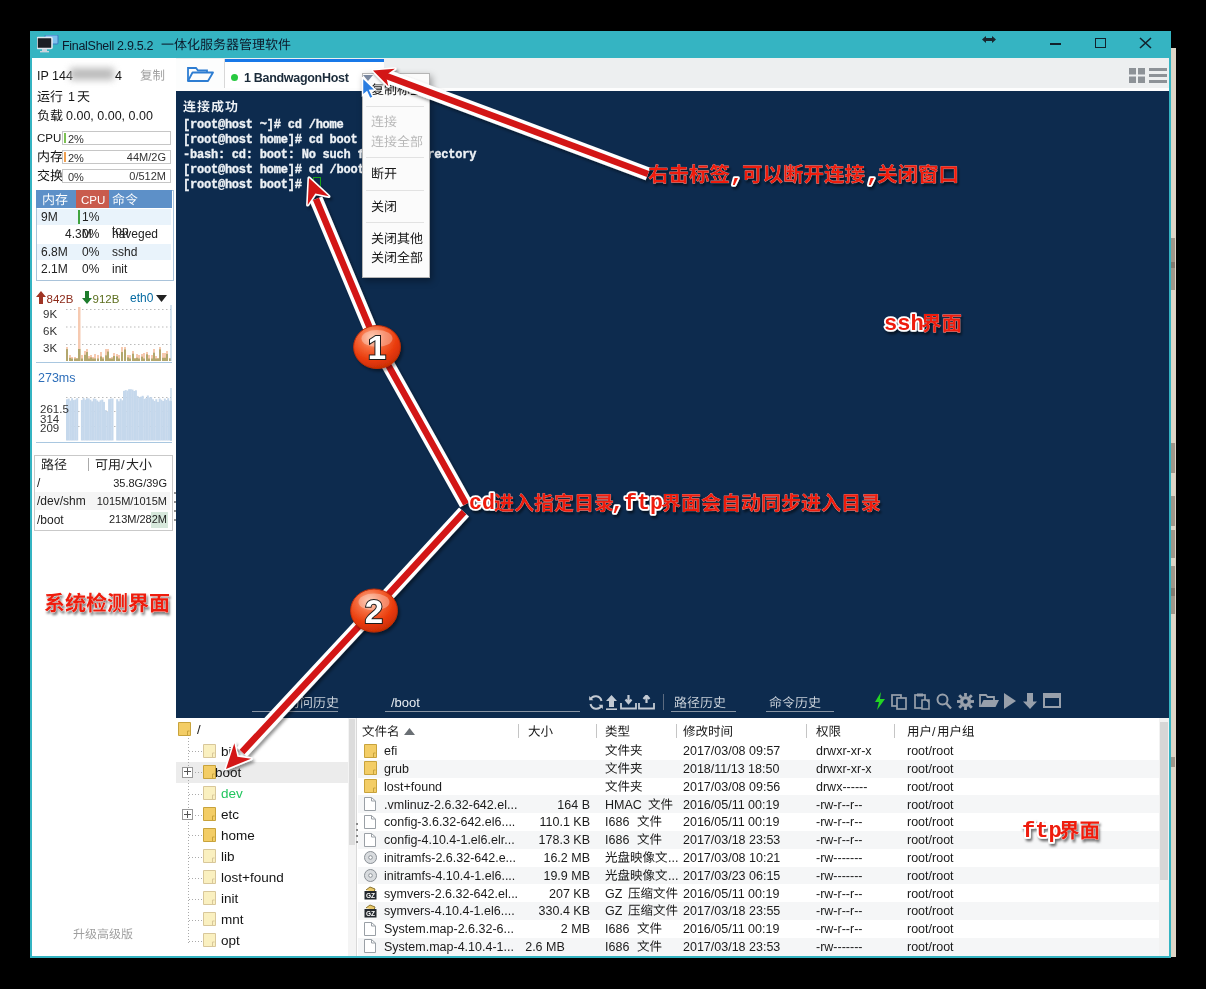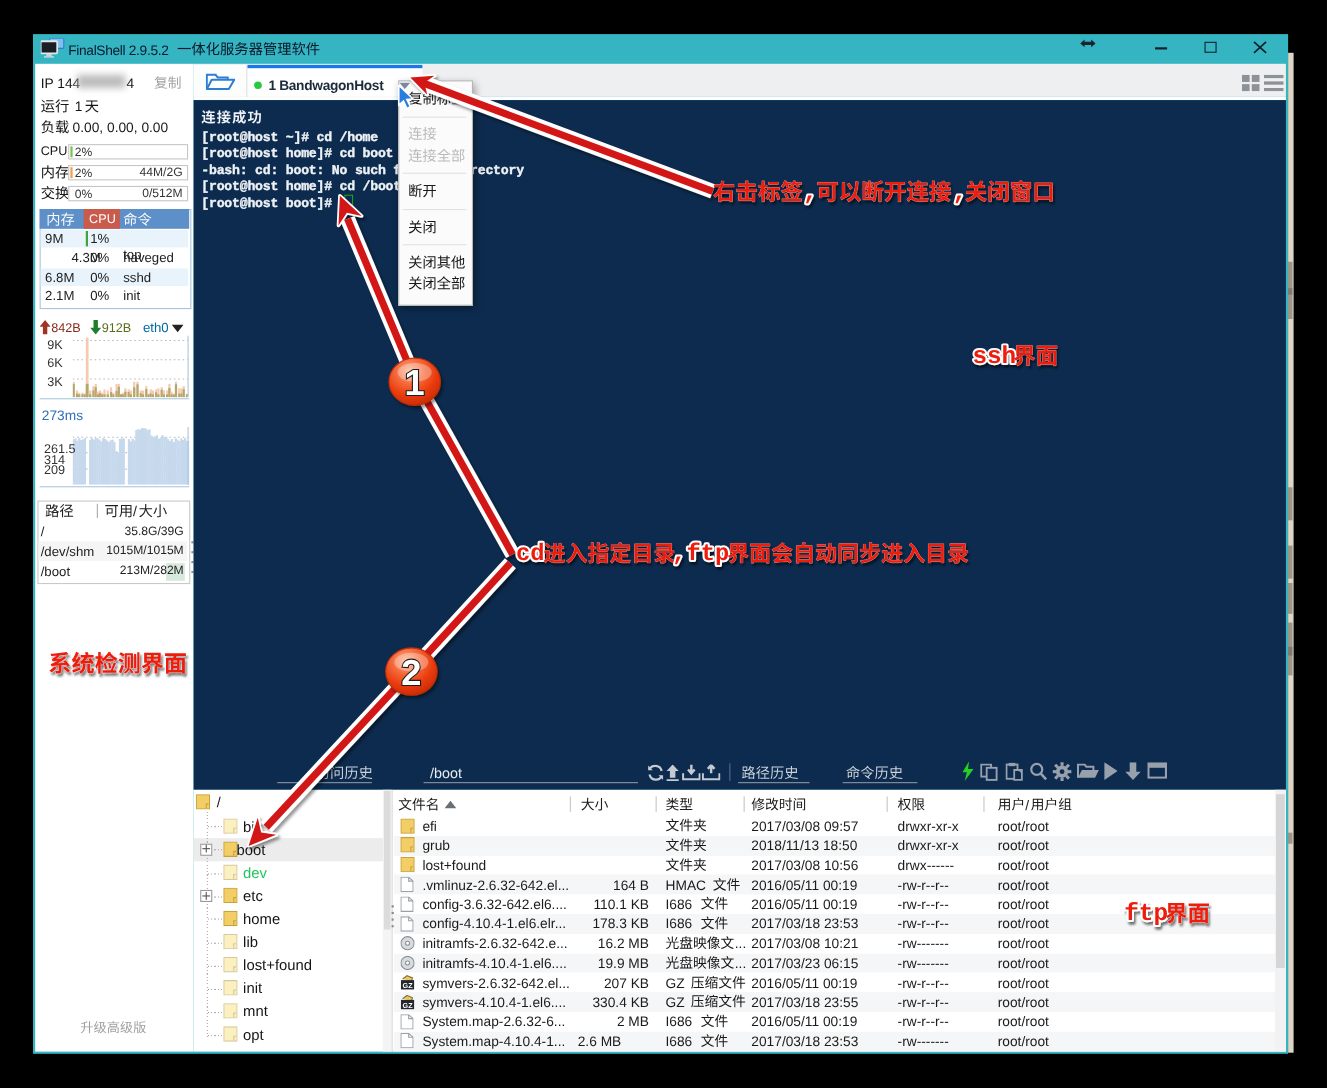--- a/index.html
+++ b/index.html
@@ -701,21 +701,21 @@
     <svg class="abs" style="left:364px;top:779.1px" width="13" height="14" viewBox="0 0 13 14">
       <path d="M0.5 0.5h12v13h-12Z" fill="#f3cd66" stroke="#c8a33c"></path>
       <path d="M9.5 13V9h2" fill="none" stroke="#c8a33c"></path>
     </svg>
     <div style="position:absolute;left:384px;top:779.8px;font:normal 12.5px/14.375px 'Liberation Sans',sans-serif;color:#1b1b1b;white-space:pre;">lost+found</div>
     <svg style="position:absolute;left:605px;top:779.8px;overflow:visible" width="37.5" height="12.5" fill="#1b1b1b">
       <use href="#r6587" transform="translate(0 10.75) scale(0.0125 -0.0125)"></use>
       <use href="#r4ef6" transform="translate(12.5 10.75) scale(0.0125 -0.0125)"></use>
       <use href="#r5939" transform="translate(25 10.75) scale(0.0125 -0.0125)"></use>
     </svg>
-    <div style="position:absolute;left:683px;top:779.8px;font:normal 12.5px/14.375px 'Liberation Sans',sans-serif;color:#1b1b1b;white-space:pre;">2017/03/08 10:56</div>
+    <div style="position:absolute;left:683px;top:779.8px;font:normal 12.5px/14.375px 'Liberation Sans',sans-serif;color:#1b1b1b;white-space:pre;">2017/03/08 09:56</div>
     <div style="position:absolute;left:816px;top:779.8px;font:normal 12.5px/14.375px 'Liberation Sans',sans-serif;color:#1b1b1b;white-space:pre;">drwx------</div>
     <div style="position:absolute;left:907px;top:779.8px;font:normal 12.5px/14.375px 'Liberation Sans',sans-serif;color:#1b1b1b;white-space:pre;">root/root</div>
     <div class="abs" style="left:358px;top:795.4px;width:801px;height:17.8px;background:#f5f6f7"></div>
     <svg class="abs" style="left:364px;top:796.9px" width="12" height="14" viewBox="0 0 12 14">
       <path d="M0.5 0.5h7L11.5 4v9.5H0.5Z" fill="#fff" stroke="#9aa0a6"></path>
       <path d="M7.5 0.5V4h4" fill="none" stroke="#9aa0a6"></path>
     </svg>
     <div style="position:absolute;left:384px;top:797.6px;font:normal 12.5px/14.375px 'Liberation Sans',sans-serif;color:#1b1b1b;white-space:pre;">.vmlinuz-2.6.32-642.el...</div>
     <div class="abs" style="left:500px;top:797.6px;width:90px;font:12.5px 'Liberation Sans';color:#1b1b1b;text-align:right">164 B</div>
     <div style="position:absolute;left:605px;top:797.6px;font:normal 12.5px/14.375px 'Liberation Sans',sans-serif;color:#1b1b1b;white-space:pre;">HMAC</div>

